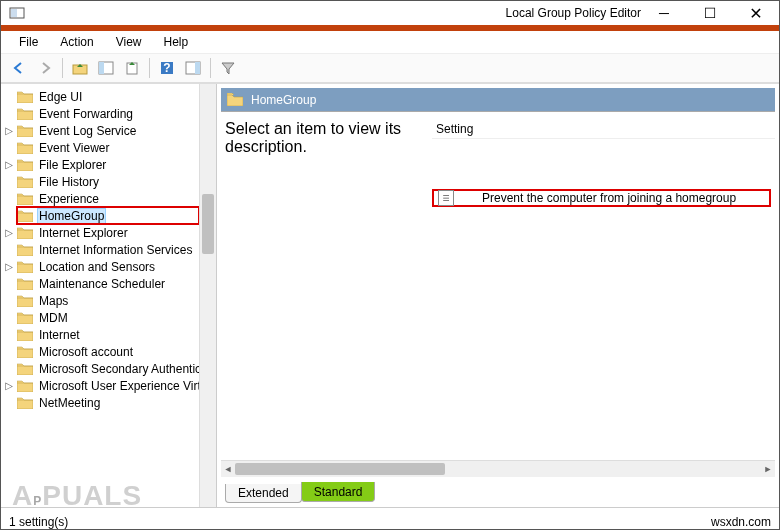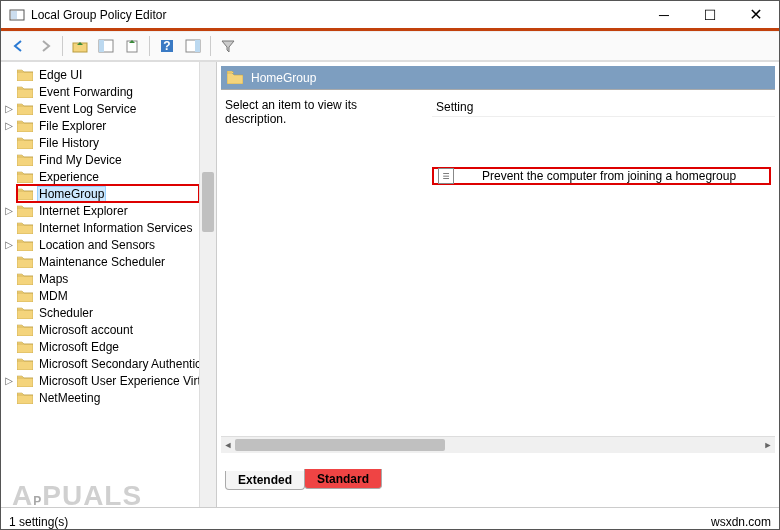--- a/index.html
+++ b/index.html
@@ -1,21 +1,21 @@
 <!DOCTYPE html>
 <html><head>
 <meta charset="utf-8">
 <style>
 * { box-sizing: border-box; margin: 0; padding: 0; font-family: "Segoe UI", Tahoma, sans-serif; font-size: 12px; }
 body { background: #fff; width: 780px; height: 530px; overflow: hidden; position: relative; }
 
 .window { border: 1px solid #555; width: 780px; height: 530px; display: flex; flex-direction: column; background: #fff; }
 
 
-.titlebar { height: 30px; display: flex; align-items: center; padding-left: 8px; border-bottom: 3px solid #c2410c; }
+.titlebar { height: 30px; display: flex; align-items: center; padding-left: 8px; border-bottom: 6px solid #c2410c; text-align: right; }
 .titlebar .app-icon { width: 16px; height: 16px; margin-right: 6px; }
 .titlebar .title { flex: 1; font-size: 12px; }
 .win-controls { display: flex; }
 .win-btn { width: 46px; height: 30px; display: flex; align-items: center; justify-content: center; font-size: 14px; font-family: Arial; }
 .win-btn.close { font-size: 16px; }
 
 
 .menubar { height: 22px; display: flex; align-items: center; padding-left: 8px; gap: 2px; }
 .menu-item { padding: 2px 10px; font-size: 12px; }
 
@@ -39,39 +39,39 @@
 .tree-vscroll { width: 17px; background: #f0f0f0; border-left: 1px solid #ddd; position: relative; }
 .tree-thumb { position: absolute; left: 2px; right: 2px; top: 110px; height: 60px; background: #c0c0c0; border-radius: 2px; }
 
 
 .right-pane { flex: 1; display: flex; flex-direction: column; min-width: 0; }
 .right-header { background: #7d9ec0; color: #fff; height: 24px; display: flex; align-items: center; padding-left: 6px; border-bottom: 1px solid #aaa; margin: 4px 4px 0 4px; }
 .right-header .folder-icon { width: 16px; height: 13px; margin-right: 8px; }
 .right-header .label { font-size: 12px; }
 
 .right-body { flex: 1; display: flex; padding: 8px 4px 4px 8px; gap: 12px; min-height: 0; }
-.desc-col { width: 195px; font-size: 12px; color: #000; }
+.desc-col { width: 195px; font-size: 16px; color: #000; }
 .list-col { flex: 1; display: flex; flex-direction: column; min-width: 0; gap: 48px; }
 .col-header { font-size: 12px; padding: 2px 4px; border-bottom: 1px solid #eee; }
 .list-body { flex: 1; overflow: hidden; position: relative; }
 .setting-row { display: flex; align-items: center; height: 18px; padding: 0 4px; margin: 2px 4px 0 0; }
 .setting-row.highlighted { border: 2px solid #d00; }
 .setting-icon { width: 16px; height: 16px; margin-right: 4px; flex-shrink: 0; display: flex; align-items: center; justify-content: center; border: 1px solid #888; background: #fff; font-size: 8px; color: #555; }
 .setting-label { font-size: 12px; white-space: nowrap; margin-left: 24px; }
 
 .right-hscroll { height: 17px; background: #f0f0f0; border-top: 1px solid #ddd; margin: 0 4px; position: relative; }
 .right-hthumb { position: absolute; top: 2px; bottom: 2px; left: 14px; width: 210px; background: #c0c0c0; border-radius: 2px; }
 .right-harrow { position: absolute; top: 0; bottom: 0; width: 14px; display: flex; align-items: center; justify-content: center; font-size: 9px; color: #666; }
 .right-harrow.l { left: 0; }
 .right-harrow.r { right: 0; }
 
 
-.tabs { height: 22px; display: flex; align-items: center; padding-left: 4px; margin: 16px 4px; font-weight: bold; }
+.tabs { height: 22px; display: flex; align-items: flex-end; padding-left: 4px; margin: 4px 4px; }
 .tab { border: 1px solid #aaa; border-top: none; border-radius: 0 0 4px 4px; padding: 2px 12px; font-size: 12px; background: #f5f5f5; margin-right: -1px; }
-.tab.active { background: #ef4444; position: relative; top: -1px; padding-top: 3px; }
+.tab.active { background: #84cc16; position: relative; top: -1px; padding-top: 3px; }
 
 
 .statusbar { height: 22px; border-top: 1px solid #ccc; display: flex; align-items: flex-end; padding: 0 8px; font-size: 12px; justify-content: space-between; }
 
 
 svg.folder { display: block; }
 
 
 .watermark { position: absolute; left: 12px; bottom: 18px; font-size: 28px; font-weight: bold; color: rgba(120,120,120,0.35); letter-spacing: 1px; pointer-events: none; text-align: center; }
 .watermark .bold { color: rgba(80,80,80,0.5); }
@@ -88,20 +88,26 @@
         <rect x="9" y="4" width="5" height="8" fill="#fff"></rect>
       </svg>
     <div class="title">Local Group Policy Editor</div>
     <div class="win-controls">
       <div class="win-btn">─</div>
       <div class="win-btn">☐</div>
       <div class="win-btn close">✕</div>
     </div>
   </div>
 
+  <div class="menubar">
+    <div class="menu-item">File</div>
+    <div class="menu-item">Action</div>
+    <div class="menu-item">View</div>
+    <div class="menu-item">Help</div>
+  </div>
 
   <div class="toolbar">
     <div class="tool-btn">
         <svg width="16" height="16">
           <path d="M10 3 L4 8 L10 13" fill="none" stroke="#2a7ad4" stroke-width="2"></path>
         </svg>
       </div>
     <div class="tool-btn">
         <svg width="16" height="16">
           <path d="M6 3 L12 8 L6 13" fill="none" stroke="#aaa" stroke-width="2"></path>
@@ -167,46 +173,46 @@
           </div>
           <div class="tree-item">
             <span class="expander">▷</span>
             <svg class="folder-icon folder" viewBox="0 0 16 13">
               <path d="M0 2 L5 2 L7 4 L16 4 L16 13 L0 13 Z" fill="#f4d47c" stroke="#b89b3e" stroke-width="0.5"></path>
               <path d="M0 4 L16 4" stroke="#b89b3e" stroke-width="0.5"></path>
             </svg>
             <span class="label">Event Log Service</span>
           </div>
           <div class="tree-item">
+            <svg class="folder-icon folder" viewBox="0 0 16 13">
+              <path d="M0 2 L5 2 L7 4 L16 4 L16 13 L0 13 Z" fill="#f4d47c" stroke="#b89b3e" stroke-width="0.5"></path>
+              <path d="M0 4 L16 4" stroke="#b89b3e" stroke-width="0.5"></path>
+            </svg>
+            <span class="label">Event Viewer</span>
+          </div>
+          <div class="tree-item">
             <span class="expander">▷</span>
             <svg class="folder-icon folder" viewBox="0 0 16 13">
               <path d="M0 2 L5 2 L7 4 L16 4 L16 13 L0 13 Z" fill="#f4d47c" stroke="#b89b3e" stroke-width="0.5"></path>
               <path d="M0 4 L16 4" stroke="#b89b3e" stroke-width="0.5"></path>
             </svg>
             <span class="label">File Explorer</span>
           </div>
           <div class="tree-item">
             <svg class="folder-icon folder" viewBox="0 0 16 13">
               <path d="M0 2 L5 2 L7 4 L16 4 L16 13 L0 13 Z" fill="#f4d47c" stroke="#b89b3e" stroke-width="0.5"></path>
               <path d="M0 4 L16 4" stroke="#b89b3e" stroke-width="0.5"></path>
             </svg>
             <span class="label">File History</span>
           </div>
           <div class="tree-item">
             <svg class="folder-icon folder" viewBox="0 0 16 13">
               <path d="M0 2 L5 2 L7 4 L16 4 L16 13 L0 13 Z" fill="#f4d47c" stroke="#b89b3e" stroke-width="0.5"></path>
               <path d="M0 4 L16 4" stroke="#b89b3e" stroke-width="0.5"></path>
             </svg>
-            <span class="label">Find My Device</span>
-          </div>
-          <div class="tree-item">
-            <svg class="folder-icon folder" viewBox="0 0 16 13">
-              <path d="M0 2 L5 2 L7 4 L16 4 L16 13 L0 13 Z" fill="#f4d47c" stroke="#b89b3e" stroke-width="0.5"></path>
-              <path d="M0 4 L16 4" stroke="#b89b3e" stroke-width="0.5"></path>
-            </svg>
             <span class="label">Experience</span>
           </div>
           <div class="tree-item selected highlighted">
             <svg class="folder-icon folder" viewBox="0 0 16 13">
               <path d="M0 2 L5 2 L7 4 L16 4 L16 13 L0 13 Z" fill="#f4d47c" stroke="#b89b3e" stroke-width="0.5"></path>
               <path d="M0 4 L16 4" stroke="#b89b3e" stroke-width="0.5"></path>
             </svg>
             <span class="label">HomeGroup</span>
           </div>
           <div class="tree-item">
@@ -251,35 +257,28 @@
               <path d="M0 2 L5 2 L7 4 L16 4 L16 13 L0 13 Z" fill="#f4d47c" stroke="#b89b3e" stroke-width="0.5"></path>
               <path d="M0 4 L16 4" stroke="#b89b3e" stroke-width="0.5"></path>
             </svg>
             <span class="label">MDM</span>
           </div>
           <div class="tree-item">
             <svg class="folder-icon folder" viewBox="0 0 16 13">
               <path d="M0 2 L5 2 L7 4 L16 4 L16 13 L0 13 Z" fill="#f4d47c" stroke="#b89b3e" stroke-width="0.5"></path>
               <path d="M0 4 L16 4" stroke="#b89b3e" stroke-width="0.5"></path>
             </svg>
-            <span class="label">Scheduler</span>
+            <span class="label">Internet</span>
           </div>
           <div class="tree-item">
             <svg class="folder-icon folder" viewBox="0 0 16 13">
               <path d="M0 2 L5 2 L7 4 L16 4 L16 13 L0 13 Z" fill="#f4d47c" stroke="#b89b3e" stroke-width="0.5"></path>
               <path d="M0 4 L16 4" stroke="#b89b3e" stroke-width="0.5"></path>
             </svg>
             <span class="label">Microsoft account</span>
-          </div>
-          <div class="tree-item">
-            <svg class="folder-icon folder" viewBox="0 0 16 13">
-              <path d="M0 2 L5 2 L7 4 L16 4 L16 13 L0 13 Z" fill="#f4d47c" stroke="#b89b3e" stroke-width="0.5"></path>
-              <path d="M0 4 L16 4" stroke="#b89b3e" stroke-width="0.5"></path>
-            </svg>
-            <span class="label">Microsoft Edge</span>
           </div>
           <div class="tree-item">
             <svg class="folder-icon folder" viewBox="0 0 16 13">
               <path d="M0 2 L5 2 L7 4 L16 4 L16 13 L0 13 Z" fill="#f4d47c" stroke="#b89b3e" stroke-width="0.5"></path>
               <path d="M0 4 L16 4" stroke="#b89b3e" stroke-width="0.5"></path>
             </svg>
             <span class="label">Microsoft Secondary Authentication</span>
           </div>
           <div class="tree-item">
             <span class="expander">▷</span>

